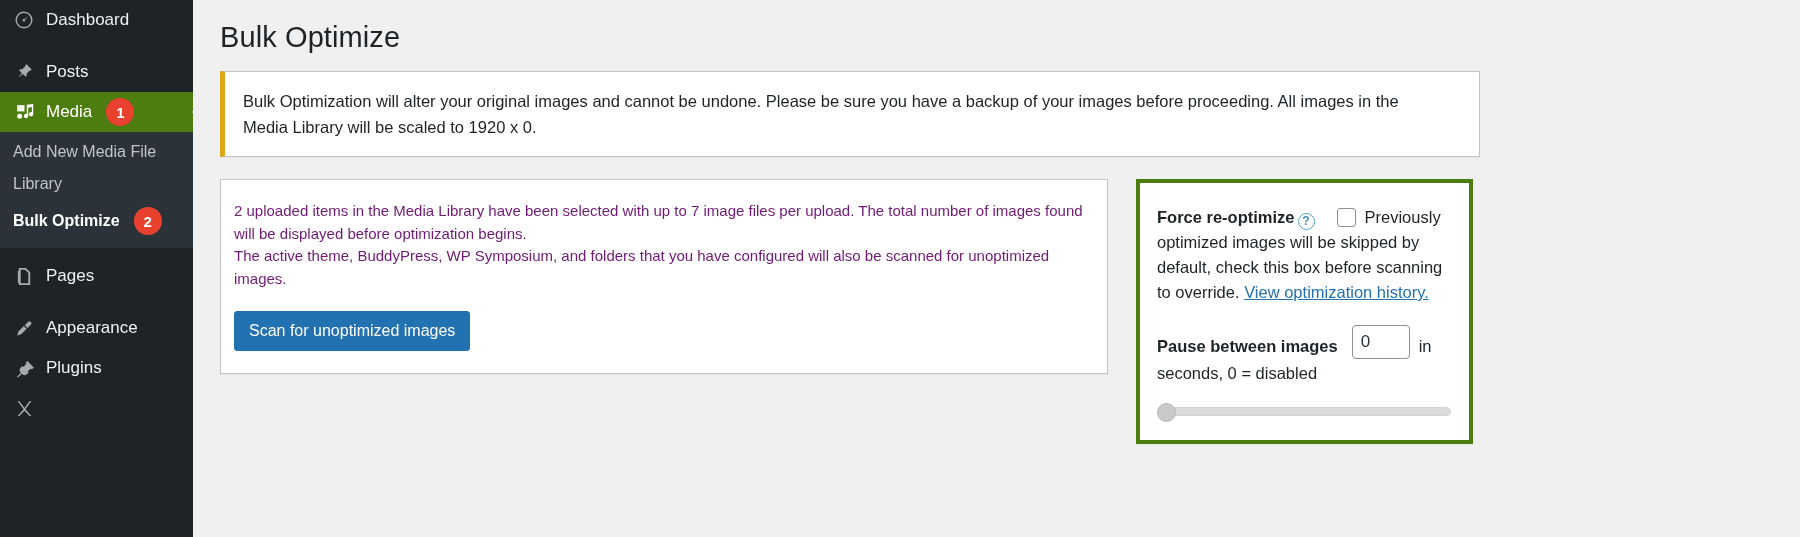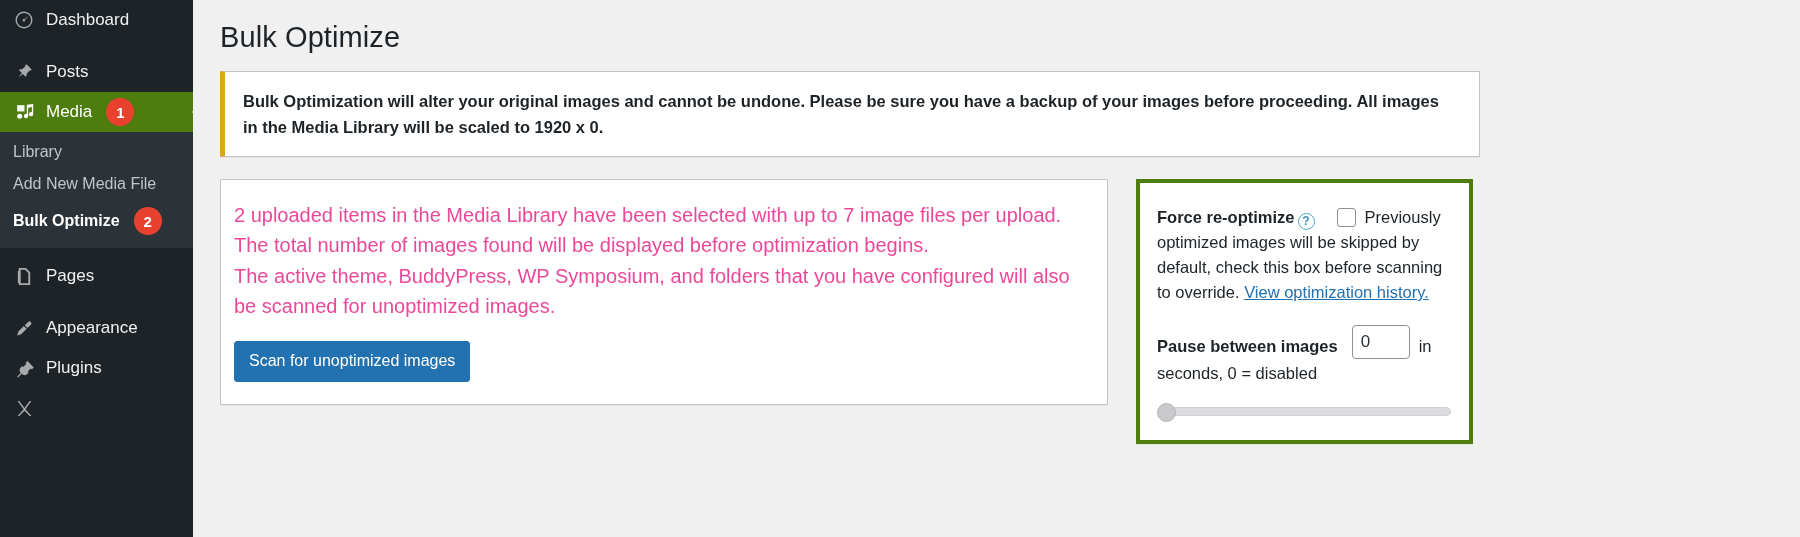--- a/index.html
+++ b/index.html
@@ -65,34 +65,33 @@
     font-size: 29px; font-weight: 400; color: #1d2327;
     line-height: 1.3; padding: 9px 0 14px 0; letter-spacing: .1px;
   }
 
   .notice {
     background: #fff; border: 1px solid #c3c4c7;
     border-left: 5px solid #dba617;
     padding: 16px 32px 16px 18px;
     margin-bottom: 22px;
     box-shadow: 0 1px 1px rgba(0,0,0,.04);
-    font-weight: bold;
   }
   .notice p { font-size: 16.5px; color: #1d2327; line-height: 1.58; }
 
   .columns { display: flex; align-items: flex-start; gap: 28px; }
 
   .panel-left {
     flex: 0 0 888px; max-width: 888px;
     background: #fff; border: 1px solid #c3c4c7;
     box-shadow: 0 1px 1px rgba(0,0,0,.04);
     padding: 20px 18px 22px 13px;
   }
   .panel-left p {
-    font-size: 20px; color: #ec4899; line-height: 1.52;
+    font-size: 15px; color: #701a75; line-height: 1.52;
   }
   .btn-primary {
     display: inline-block; margin-top: 20px;
     background: #2271b1; border: 1px solid #2271b1; border-radius: 3px;
     color: #fff; font-size: 16px; font-family: Liberation Sans, sans-serif;
     padding: 9px 14px 10px 14px; cursor: pointer; line-height: 1.2;
   }
 
   .panel-right {
     flex: 0 0 337px; width: 337px;
@@ -177,24 +176,24 @@
           <circle cx="5.4" cy="13.5" r="2.4"></circle>
           <path d="M12.2 2.6v8.9a2 2 0 1 0 1.3 1.9V5.6l3.5-1v5.2a2 2 0 1 0 1.3 1.9V2z"></path>
         </svg>
       </span>
       <span>Media</span>
       <span class="badge">1</span>
     </div>
 
     <div class="submenu">
       <div class="sub-item">
-        <span>Library</span>
+        <span>Add New Media File</span>
       </div>
       <div class="sub-item">
-        <span>Add New Media File</span>
+        <span>Library</span>
       </div>
       <div class="sub-item active">
         <span>Bulk Optimize</span>
         <span class="badge">2</span>
       </div>
     </div>
 
     <div class="menu-item spacer-top">
       <span class="mi-icon">
         <svg width="19" height="19" viewBox="0 0 20 20" fill="currentColor">

